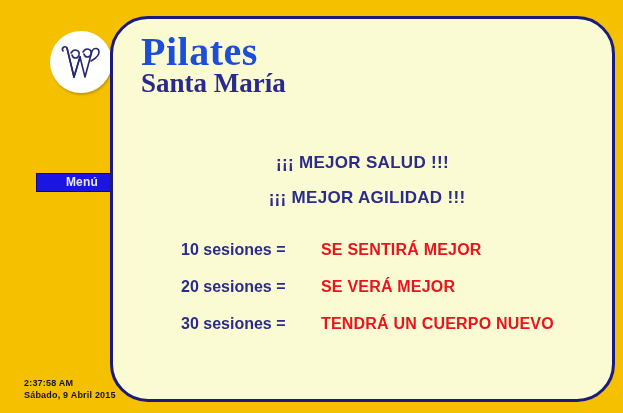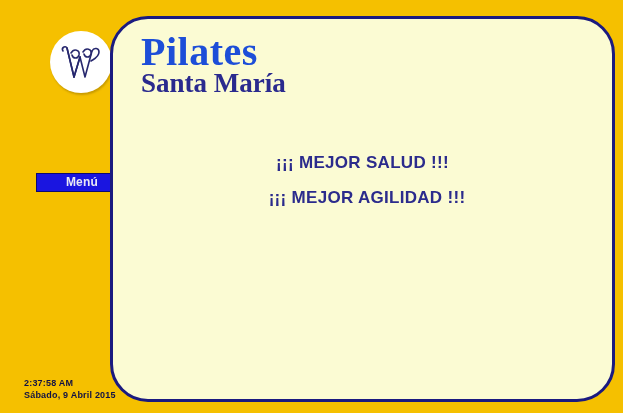--- a/index.html
+++ b/index.html
@@ -206,16 +206,30 @@
     <div id="title-block">
       <div id="title-main">Pilates</div>
       <div id="title-sub">Santa María</div>
     </div>
 
     <div id="slogans">
       <div class="slogan">¡¡¡ MEJOR SALUD !!!</div>
       <div class="slogan wide">¡¡¡ MEJOR AGILIDAD !!!</div>
     </div>
 
+    <div id="sessions">
+      <div class="session-row">
+        <div class="session-label">10 sesiones =</div>
+        <div class="session-value">SE SENTIRÁ MEJOR</div>
+      </div>
+      <div class="session-row">
+        <div class="session-label">20 sesiones =</div>
+        <div class="session-value">SE VERÁ MEJOR</div>
+      </div>
+      <div class="session-row">
+        <div class="session-label">30 sesiones =</div>
+        <div class="session-value">TENDRÁ UN CUERPO NUEVO</div>
+      </div>
+    </div>
 
   </div>
 
 </div>
 
 </body></html>

